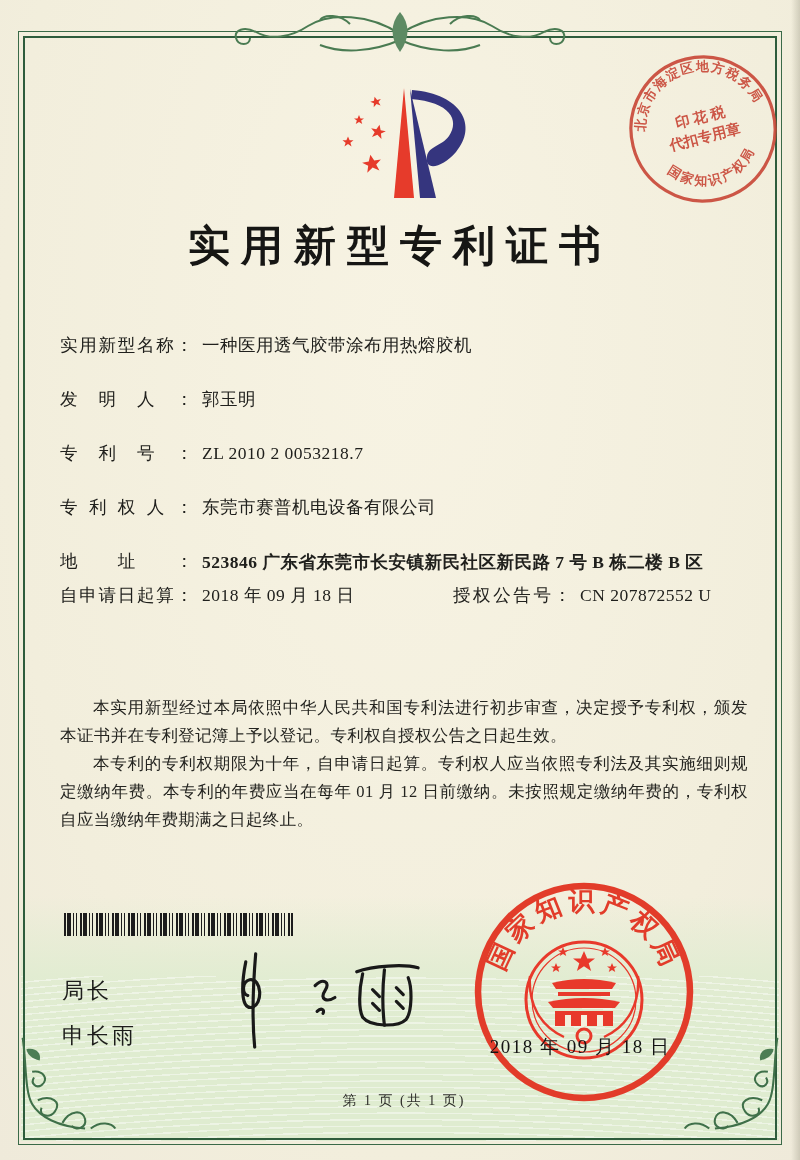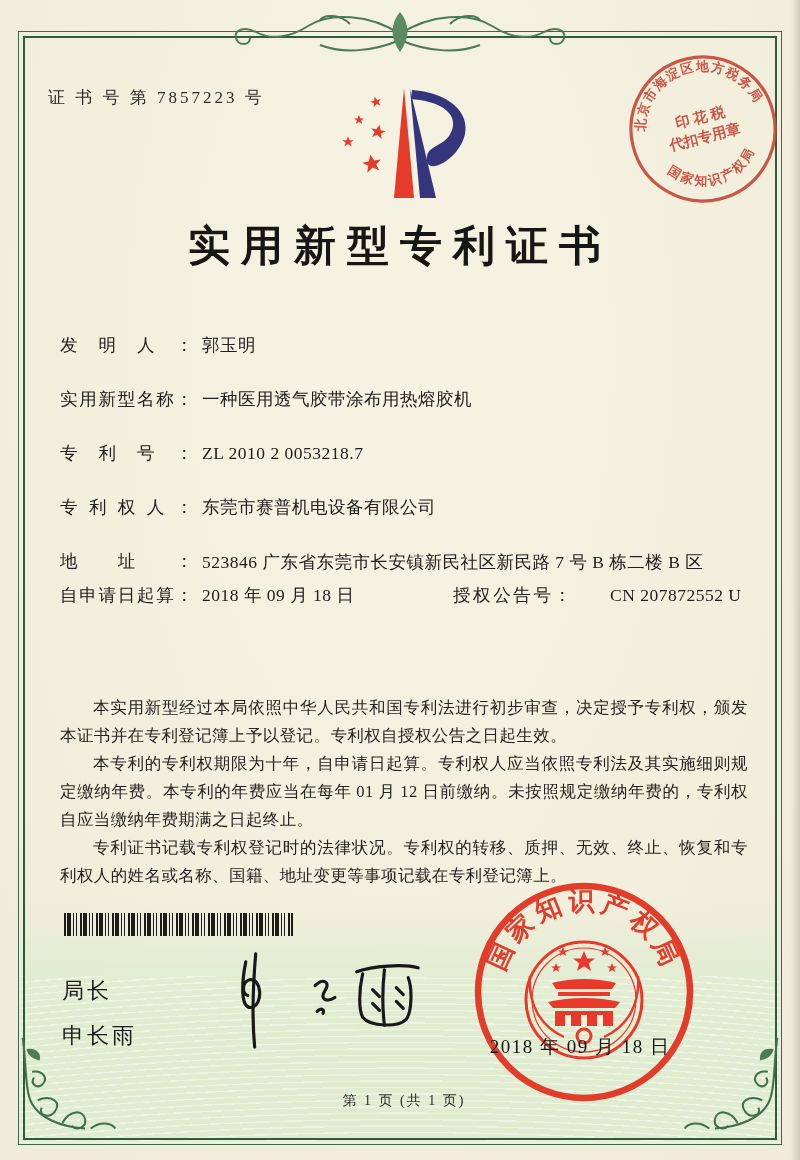--- a/index.html
+++ b/index.html
@@ -40,23 +40,23 @@
         font-size:42px;font-weight:bold;letter-spacing:11px;color:#161614;}
 
   .tax-stamp{position:absolute;left:624px;top:50px;width:158px;height:158px;
         transform:rotate(-14deg);opacity:.92;}
   .tax-stamp text{fill:#c94a3a;font-weight:bold;}
 
   .fields{position:absolute;left:60px;right:56px;top:334px;font-size:17.5px;color:#20201d;}
   .frow{display:flex;line-height:23px;margin-bottom:31px;position:relative;}
   .flabel{width:133px;flex:none;text-align:justify;text-align-last:justify;}
   .fvalue{margin-left:9px;letter-spacing:.5px;}
-  .fvalue.addr{max-width:537px;line-height:25px;}
+  .fvalue.addr{max-width:537px;line-height:25px;font-weight:bold;}
   .frow.addr-row{margin-bottom:9px;}
-  .pair2{position:absolute;left:393px;top:0;display:flex;gap:30px;}
+  .pair2{position:absolute;left:393px;top:0;display:flex;}
   .pair2 .flabel{width:118px;}
 
   .body-text{position:absolute;left:60px;right:52px;top:694px;
         font-size:16.5px;line-height:28px;color:#242420;text-align:justify;letter-spacing:.4px;}
   .body-text p{margin:0;text-indent:2em;}
 
   .barcode{position:absolute;left:64px;top:913px;width:229px;height:23px;
         background:repeating-linear-gradient(90deg,
           #1c1c1c 0 2px, transparent 2px 3px,
           #1c1c1c 3px 7px, transparent 7px 9px,
@@ -115,21 +115,20 @@
     <g stroke="#3f7049" stroke-width="2.2" fill="none">
       <path d="M6,4 C10,30 8,60 16,74 C24,88 44,98 72,100"></path>
       <path d="M16,40 C28,38 34,48 26,54 C20,58 14,52 18,46"></path>
       <path d="M22,70 C36,64 48,72 40,82 C34,90 22,86 26,78"></path>
       <path d="M48,94 C56,80 70,80 72,90 C74,99 62,103 58,97"></path>
       <path d="M78,100 C88,92 100,94 104,100"></path>
     </g>
     <path d="M10,16 C20,14 26,20 24,28 C16,26 11,22 10,16 Z" fill="#4c7d55"></path>
   </svg>
 
-  <div class="cert-no">证 书 号 第 7857223 号</div>
 
   <svg class="logo" viewBox="0 0 146 118">
     <defs>
       <path id="st2" d="M0,-10 2.94,-3.09 10,-3.09 4.29,1.18 6.47,8.09 0,3.82 -6.47,8.09 -4.29,1.18 -10,-3.09 -2.94,-3.09 Z"></path>
     </defs>
     <g fill="#e63b2b">
       <use href="#st2" transform="translate(44,16) rotate(-15) scale(0.55)"></use>
       <use href="#st2" transform="translate(27,34) scale(0.5)"></use>
       <use href="#st2" transform="translate(46,46) rotate(12) scale(0.75)"></use>
       <use href="#st2" transform="translate(16,56) scale(0.55)"></use>
@@ -155,26 +154,26 @@
     </text>
     <text x="79" y="72" text-anchor="middle" font-size="14.5">印 花 税</text>
     <text x="79" y="92" text-anchor="middle" font-size="14.5">代扣专用章</text>
     <text font-size="13" letter-spacing="2">
       <textPath href="#taxBot" startOffset="50%" text-anchor="middle">国家知识产权局</textPath>
     </text>
   </svg>
 
   <div class="fields">
     <div class="frow">
+      <span class="flabel">实用新型名称：</span>
+      <span class="fvalue">一种医用透气胶带涂布用热熔胶机</span>
+    </div>
+    <div class="frow">
       <span class="flabel">发明人：</span>
       <span class="fvalue">郭玉明</span>
-    </div>
-    <div class="frow">
-      <span class="flabel">实用新型名称：</span>
-      <span class="fvalue">一种医用透气胶带涂布用热熔胶机</span>
     </div>
     <div class="frow">
       <span class="flabel">专利号：</span>
       <span class="fvalue">ZL 2010 2 0053218.7</span>
     </div>
     <div class="frow">
       <span class="flabel">专利权人：</span>
       <span class="fvalue">东莞市赛普机电设备有限公司</span>
     </div>
     <div class="frow addr-row">
@@ -187,21 +186,20 @@
       <span class="pair2">
         <span class="flabel">授权公告号：</span>
         <span class="fvalue">CN 207872552 U</span>
       </span>
     </div>
   </div>
 
   <div class="body-text">
     <p>本实用新型经过本局依照中华人民共和国专利法进行初步审查，决定授予专利权，颁发本证书并在专利登记簿上予以登记。专利权自授权公告之日起生效。</p>
     <p>本专利的专利权期限为十年，自申请日起算。专利权人应当依照专利法及其实施细则规定缴纳年费。本专利的年费应当在每年 01 月 12 日前缴纳。未按照规定缴纳年费的，专利权自应当缴纳年费期满之日起终止。</p>
-    <p>专利证书记载专利权登记时的法律状况。专利权的转移、质押、无效、终止、恢复和专利权人的姓名或名称、国籍、地址变更等事项记载在专利登记簿上。</p>
   </div>
 
   <div class="barcode"></div>
 
   <div class="officer">
     <div>局长</div>
     <div>申长雨</div>
   </div>
 
   <svg class="signature" viewBox="0 0 230 105">

